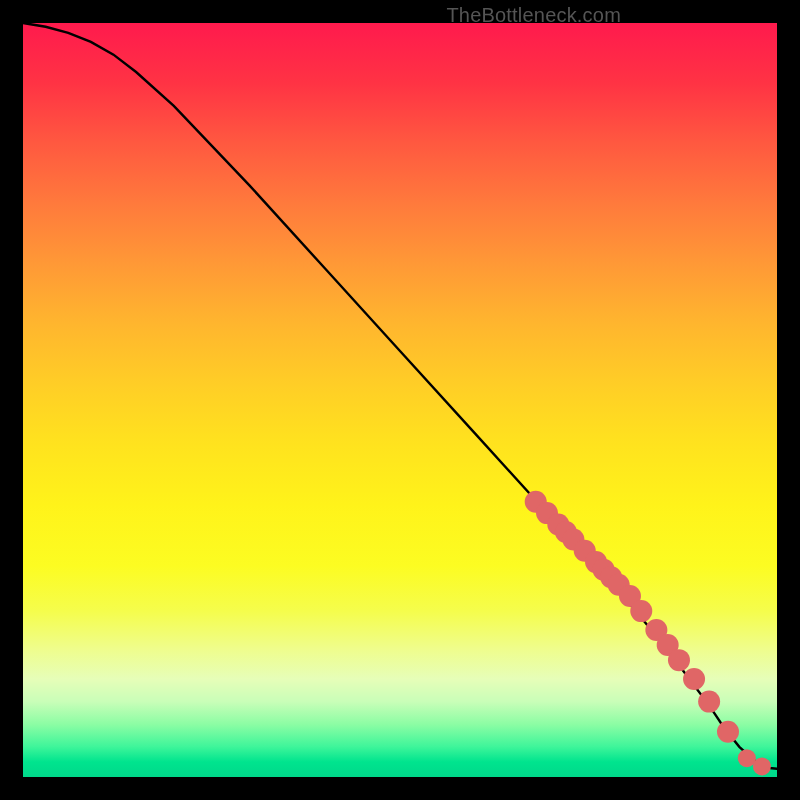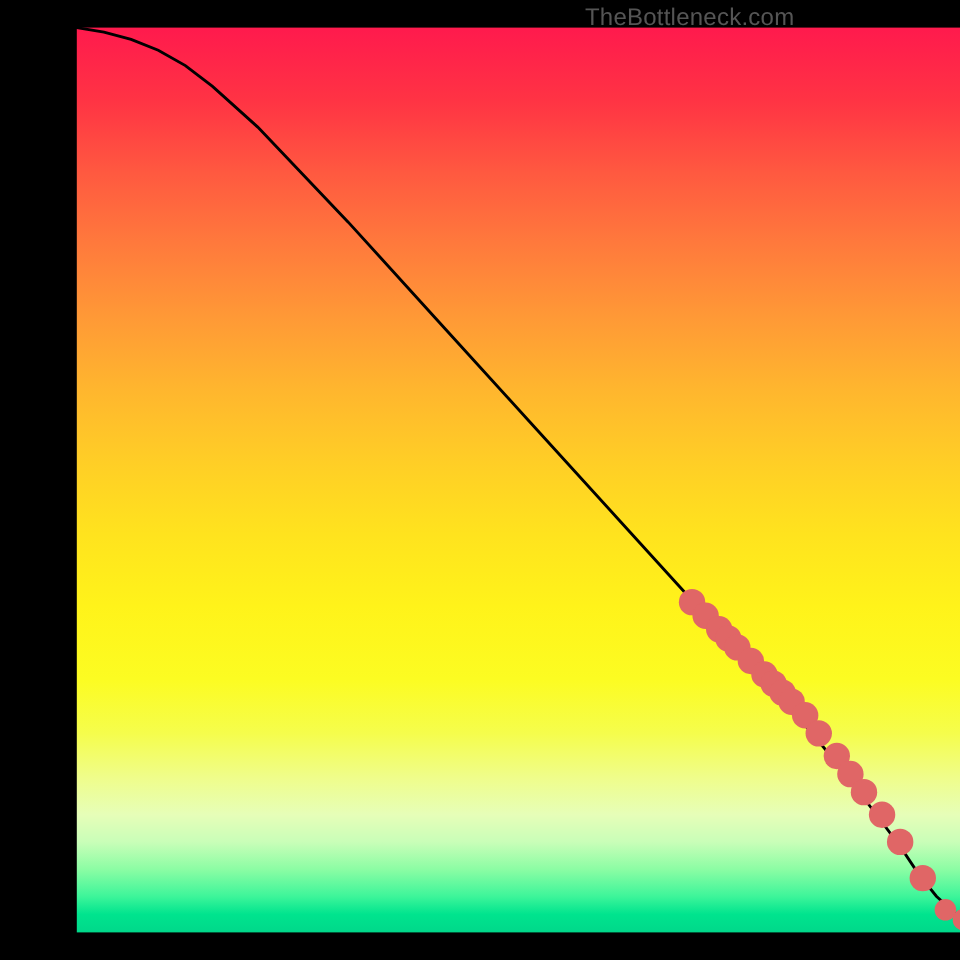--- a/index.html
+++ b/index.html
@@ -11,21 +11,20 @@
     font-family: Arial, Helvetica, sans-serif;
     position: relative;
     overflow: hidden;
   }
   .frame {
     position: absolute;
     top: 0;
     left: 0;
     width: 644px;
     height: 800px;
-    margin-left: 41px;
   }
   .plot-bg {
     position: absolute;
     left: 23px;
     top: 23px;
     width: 754px;
     height: 754px;
     background: linear-gradient(to bottom,
       #ff1a4d 0%,
       #ff3344 8%,

